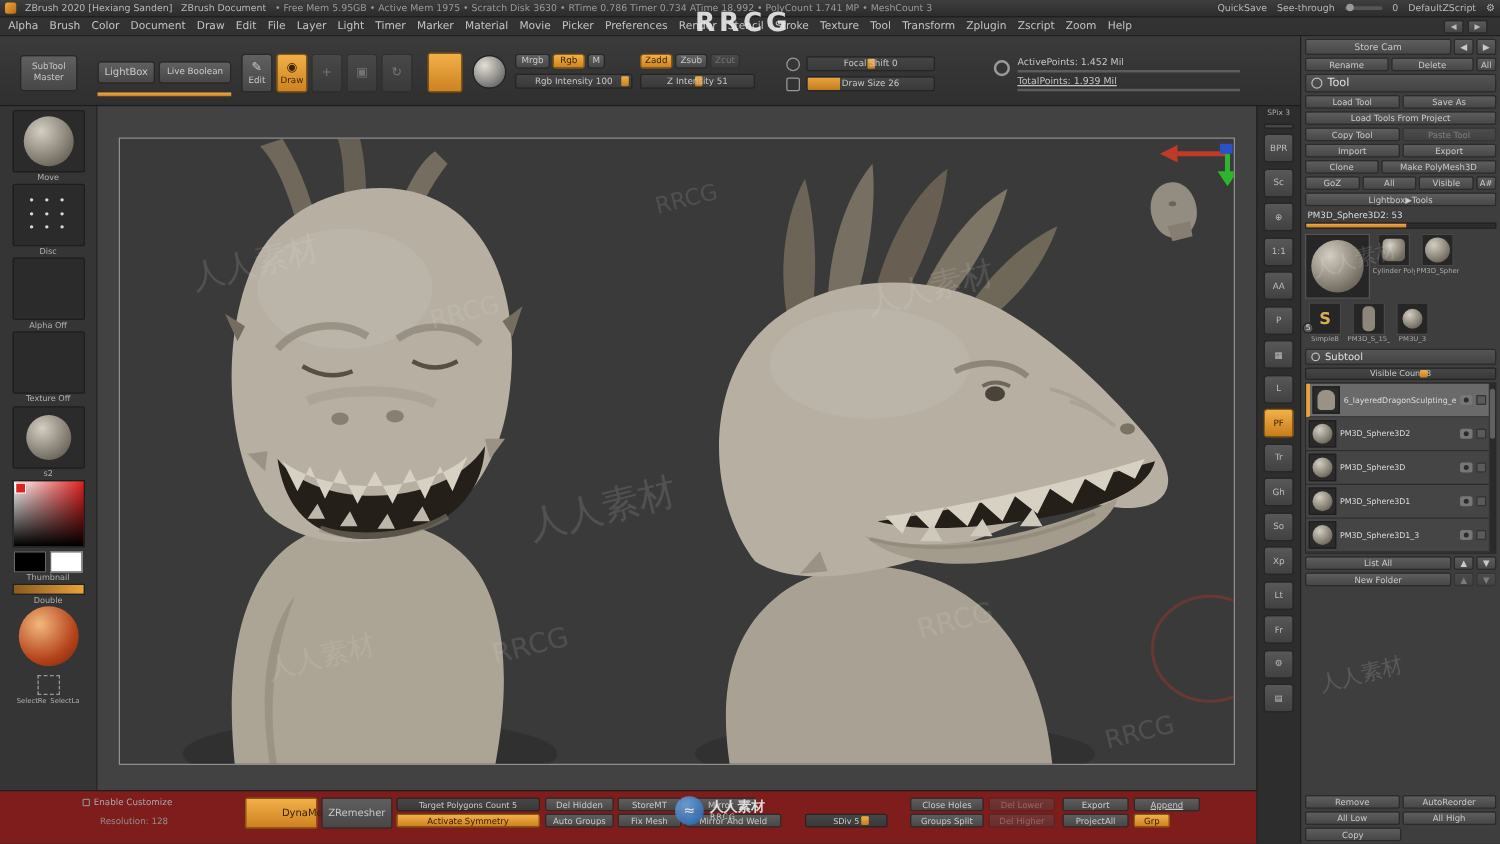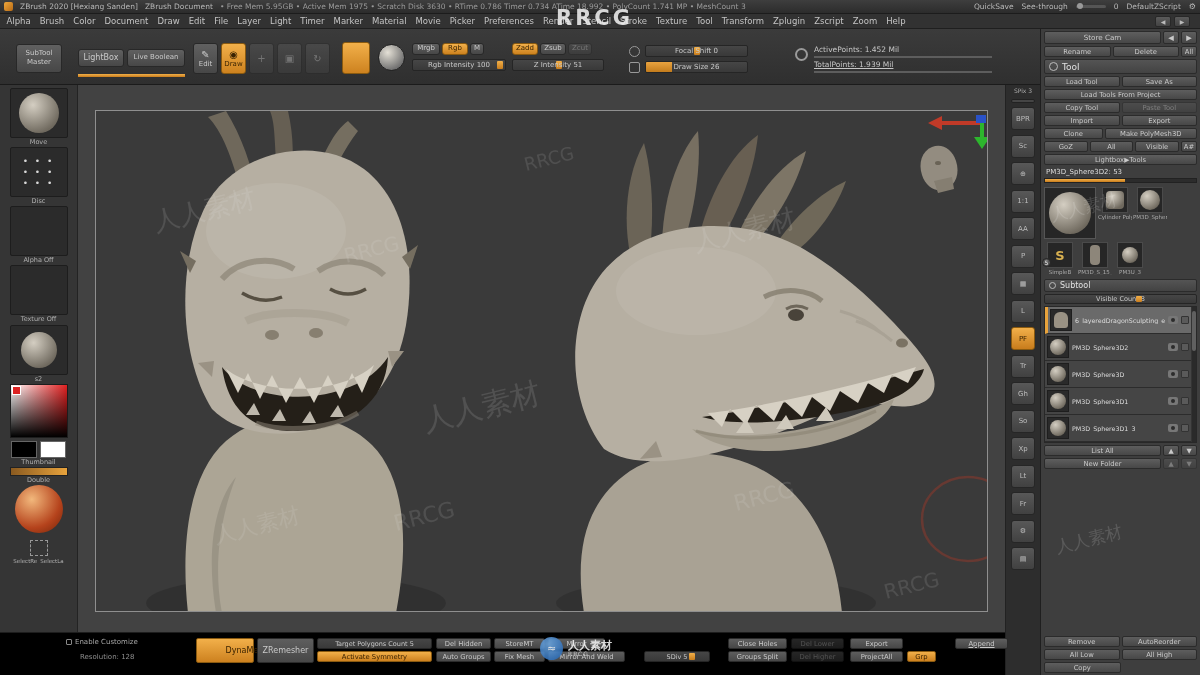--- a/index.html
+++ b/index.html
@@ -107,21 +107,21 @@
   .stthumb { width:22px; height:22px; background:#2a2a2a; border:1px solid #1e1e1e; display:flex; align-items:center; justify-content:center; flex:0 0 auto; }
   .stname { font-size:6.3px; color:#ddd; flex:1; overflow:hidden; white-space:nowrap; }
   .strow .eye { width:10px; height:8px; background:#777; border-radius:2px; position:relative; flex:0 0 auto; }
   .strow .eye:after { content:""; position:absolute; left:3px; top:2px; width:4px; height:4px; border-radius:50%; background:#2c2c2c; }
   .miniico { width:8px; height:8px; background:#5a5a5a; border:1px solid #333; border-radius:1px; flex:0 0 auto; }
   .stscroll { position:absolute; right:0; top:0; bottom:0; width:4px; background:#2a2a2a; }
   .stscroll .sthumb { position:absolute; left:0; width:4px; height:40px; top:4px; background:#606060; border-radius:2px; }
   .pspacer { flex:1 1 auto; }
 
   
-  .bottombar { position:absolute; left:0; top:632px; width:1005px; height:43px; background:#000000; border-top:1px solid #1d1d1d; }
+  .bottombar { position:absolute; left:0; top:632px; width:1005px; height:43px; background:#7f1d1d; border-top:1px solid #1d1d1d; }
   .bb { position:absolute; height:11px; background:linear-gradient(#5e5e5e,#474747); border:1px solid #2b2b2b; border-radius:2px;
     color:#c9c9c9; font-size:6.8px; display:flex; align-items:center; justify-content:center; padding:0 2px; white-space:nowrap; }
   .bb.or { background:linear-gradient(#f2b04a,#cd811f); color:#3a2200; border-color:#8a5a10; }
   .bb.dim { opacity:.4; }
   .bb.big { height:25px; font-size:8px; }
   .bsld { position:absolute; height:11px; background:linear-gradient(#464646,#393939); border:1px solid #252525; border-radius:2px;
     color:#c8c8c8; font-size:6.5px; display:flex; align-items:center; justify-content:center; overflow:hidden; }
   .bsld span { position:relative; z-index:2; }
   .bbtext { position:absolute; font-size:7px; color:#a8a8a8; white-space:nowrap; display:flex; align-items:center; gap:3px; }
   .cdot { width:6px; height:6px; border:1px solid #888; border-radius:1px; }
@@ -648,21 +648,21 @@
       <i class="notch" style="left:68%;"></i>
         <span>SDiv 5</span>
     </div>
 
     <div class="bb" style="left:728px;top:5px;width:59px;">Close Holes</div>
     <div class="bb" style="left:728px;top:18px;width:59px;">Groups Split</div>
     <div class="bb dim" style="left:791px;top:5px;width:53px;">Del Lower</div>
     <div class="bb dim" style="left:791px;top:18px;width:53px;">Del Higher</div>
     <div class="bb" style="left:850px;top:5px;width:53px;">Export</div>
     <div class="bb" style="left:850px;top:18px;width:53px;">ProjectAll</div>
-    <div class="bb" style="left:955px;top:5px;width:53px;text-decoration:underline;">Append</div>
+    <div class="bb" style="left:907px;top:5px;width:53px;text-decoration:underline;">Append</div>
     <div class="bb or" style="left:907px;top:18px;width:29px;">Grp</div>
   </div>
 
   <div class="wm wm-top">RRCG</div>
   <div class="wm wm-panel1">人人素材</div>
   <div class="wm wm-panel2">人人素材</div>
   <div class="wm wm-logo">
     <div class="ball">≈</div>
     <div>
       <div class="t1">人人素材</div>

